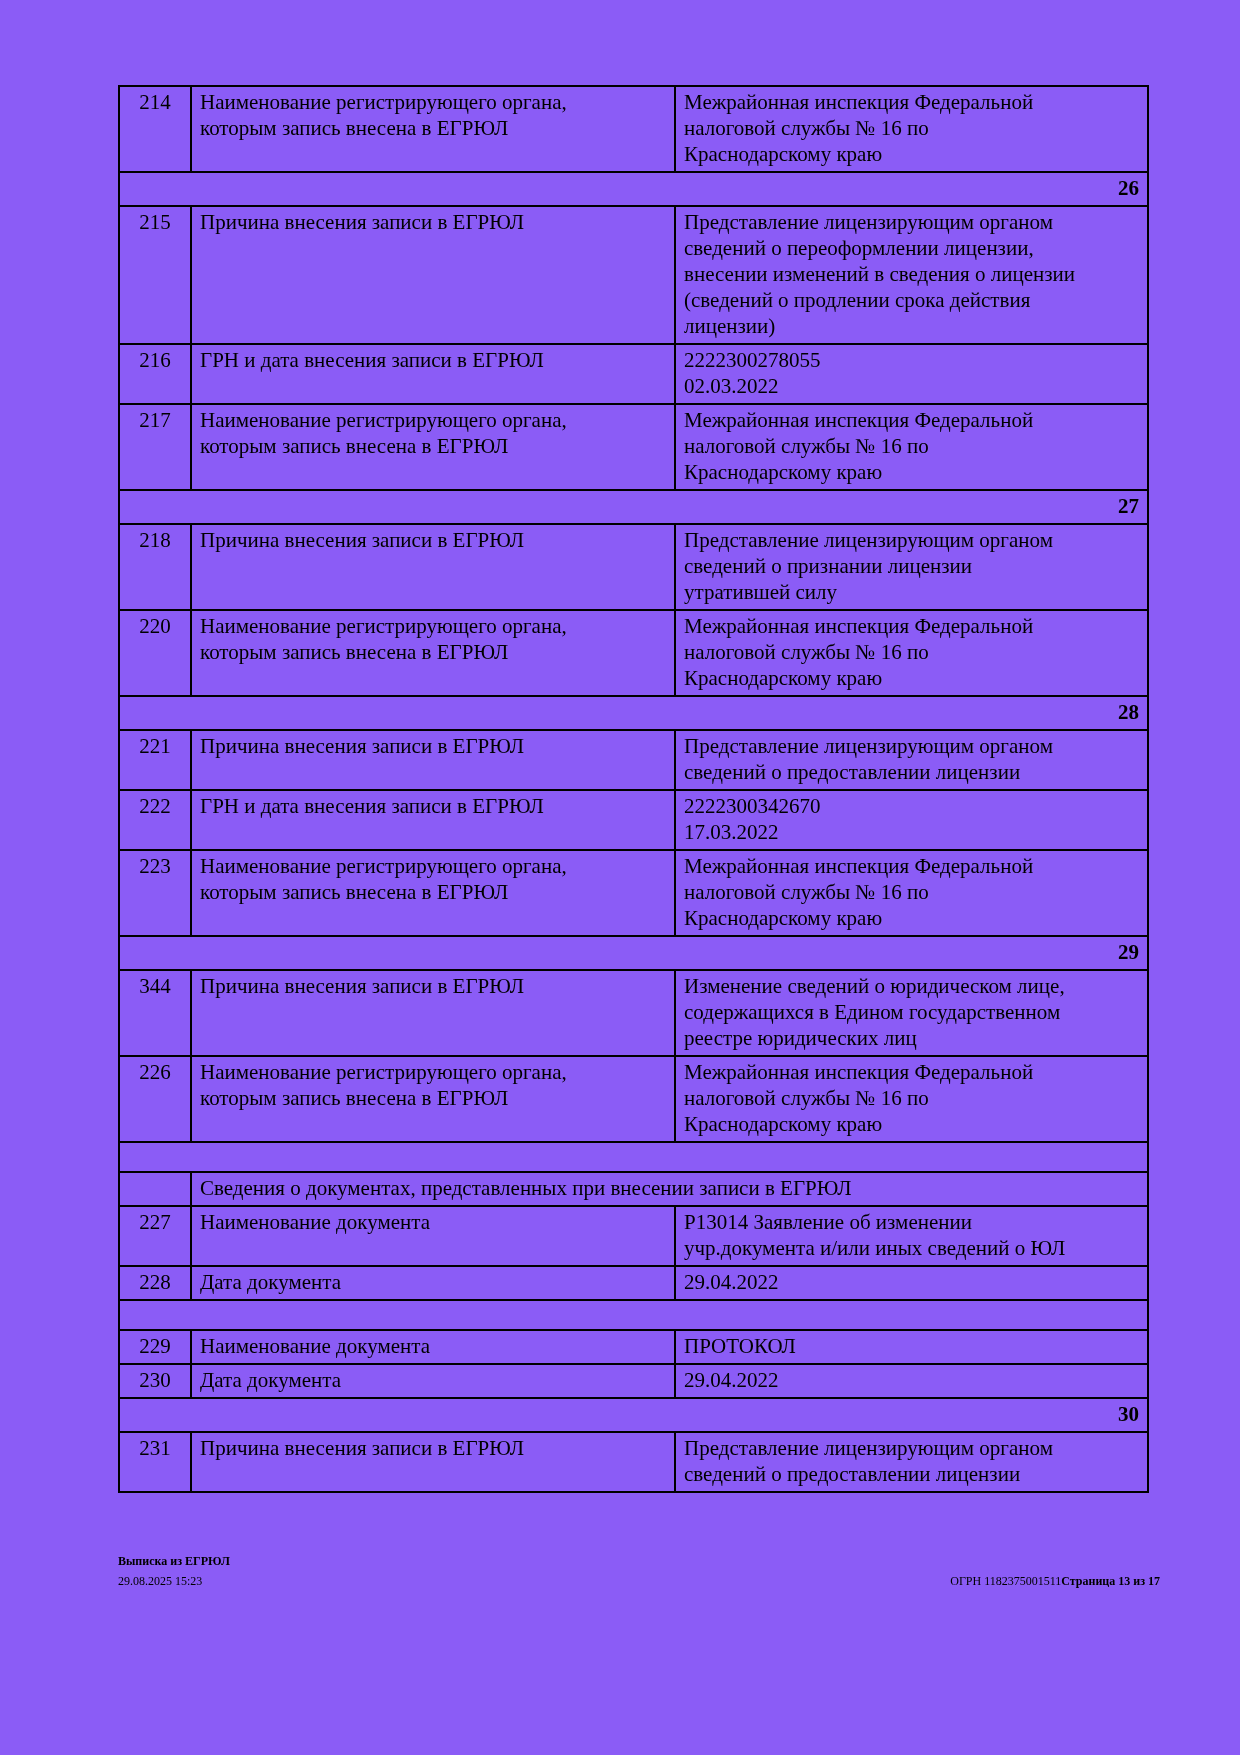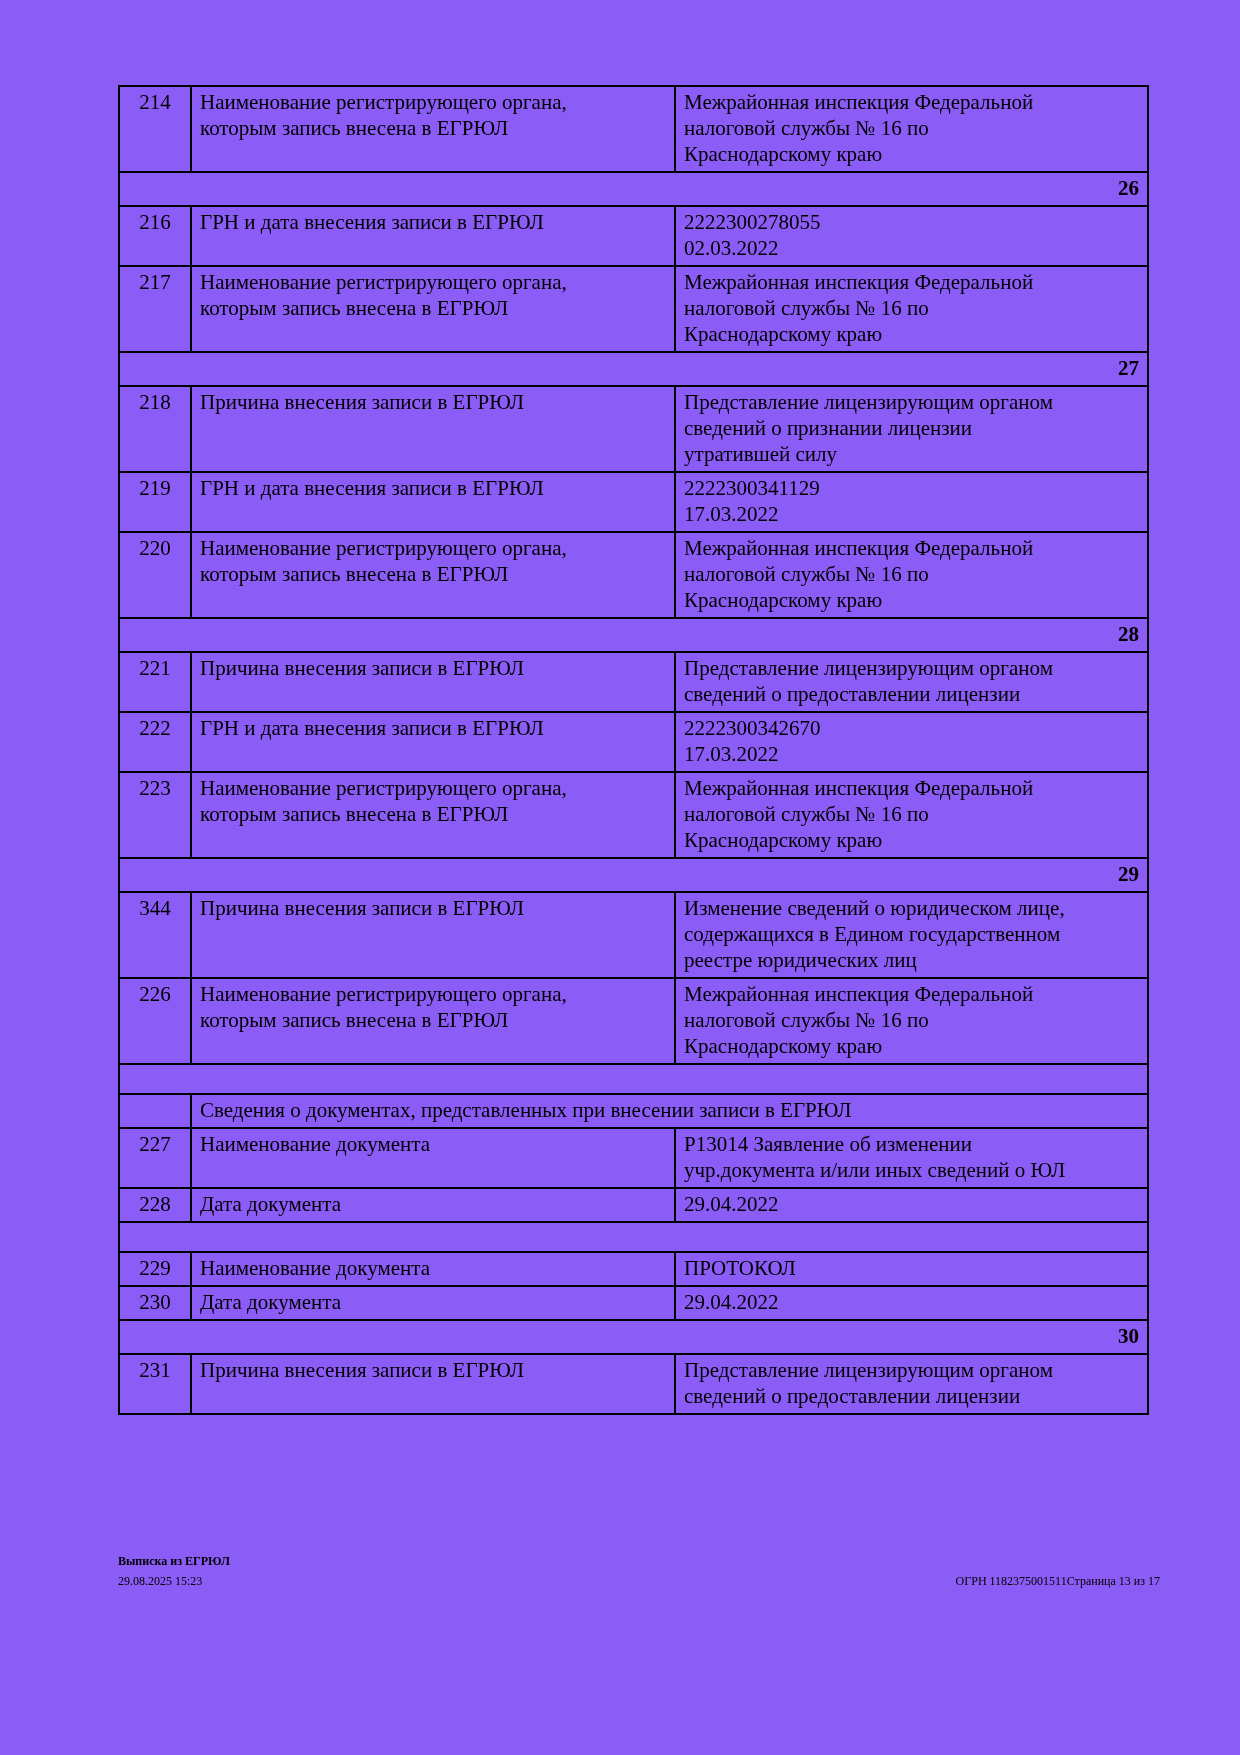--- a/index.html
+++ b/index.html
@@ -59,21 +59,21 @@
     top: 1551px;
     width: 1042px;
     display: flex;
     align-items: flex-end;
     font-size: 12px;
     line-height: 20px;
   }
   .footer .left { text-align: left; white-space: nowrap; }
   .footer .left .doc-type { font-weight: bold; }
   .footer .center { flex: 1; text-align: right; white-space: nowrap; }
-  .footer .right { text-align: left; white-space: nowrap; }
+  .footer .right { text-align: left; white-space: nowrap; font-weight: bold; }
 </style>
 </head>
 <body>
 
 <div class="page">
 
   <table class="records">
     <colgroup>
       <col style="width:72px">
       <col style="width:484px">
@@ -85,20 +85,29 @@
           <td class="label">Наименование регистрирующего органа,
 которым запись внесена в ЕГРЮЛ</td>
           <td class="value">Межрайонная инспекция Федеральной
 налоговой службы № 16 по
 Краснодарскому краю</td>
         </tr>
         <tr>
           <td class="section" colspan="3">26</td>
         </tr>
         <tr>
+          <td class="num">215</td>
+          <td class="label">Причина внесения записи в ЕГРЮЛ</td>
+          <td class="value">Представление лицензирующим органом
+сведений о переоформлении лицензии,
+внесении изменений в сведения о лицензии
+(сведений о продлении срока действия
+лицензии)</td>
+        </tr>
+        <tr>
           <td class="num">216</td>
           <td class="label">ГРН и дата внесения записи в ЕГРЮЛ</td>
           <td class="value">2222300278055
 02.03.2022</td>
         </tr>
         <tr>
           <td class="num">217</td>
           <td class="label">Наименование регистрирующего органа,
 которым запись внесена в ЕГРЮЛ</td>
           <td class="value">Межрайонная инспекция Федеральной
@@ -107,26 +116,20 @@
         </tr>
         <tr>
           <td class="section" colspan="3">27</td>
         </tr>
         <tr>
           <td class="num">218</td>
           <td class="label">Причина внесения записи в ЕГРЮЛ</td>
           <td class="value">Представление лицензирующим органом
 сведений о признании лицензии
 утратившей силу</td>
-        </tr>
-        <tr>
-          <td class="num">219</td>
-          <td class="label">ГРН и дата внесения записи в ЕГРЮЛ</td>
-          <td class="value">2222300341129
-17.03.2022</td>
         </tr>
         <tr>
           <td class="num">220</td>
           <td class="label">Наименование регистрирующего органа,
 которым запись внесена в ЕГРЮЛ</td>
           <td class="value">Межрайонная инспекция Федеральной
 налоговой службы № 16 по
 Краснодарскому краю</td>
         </tr>
         <tr>

